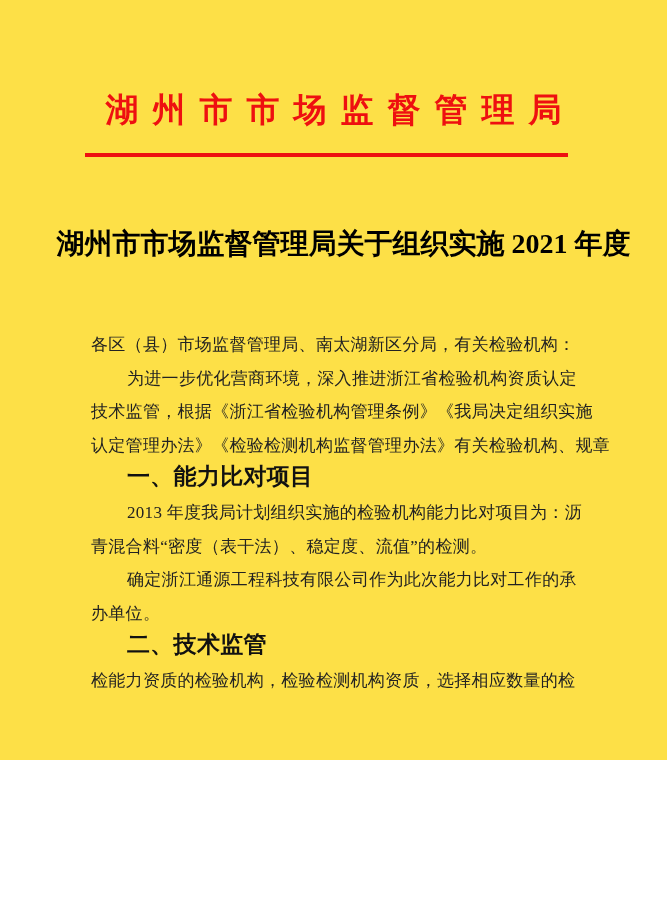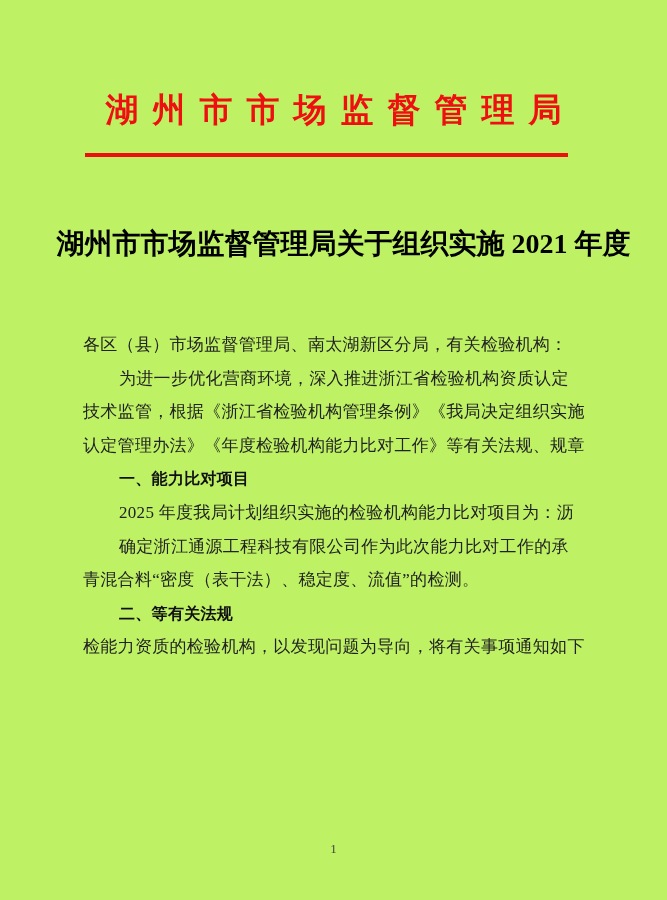--- a/index.html
+++ b/index.html
@@ -3,22 +3,22 @@
 <meta charset="utf-8">
 <style>
   html, body {
     margin: 0;
     padding: 0;
     background: #ffffff;
   }
   .page {
     position: relative;
     width: 667px;
-    height: 900px;
-    background: #bef264;
+    height: 760px;
+    background: #fde047;
     overflow: hidden;
     font-family: "Liberation Serif", serif;
     color: #1c1c1c;
   }
   
   .agency-name {
     position: absolute;
     top: 88px;
     left: 0;
     width: 100%;
@@ -47,38 +47,38 @@
     font-family: "Liberation Serif", serif;
     font-weight: bold;
     font-size: 28px;
     line-height: 39px;
     color: #000000;
   }
   
   .body-text {
     position: absolute;
     top: 328px;
-    left: 83px;
+    left: 91px;
     width: 506px;
     font-size: 17px;
     line-height: 33.6px;
     letter-spacing: 0.3px;
     color: #222222;
   }
   .body-text .line {
     height: 33.6px;
     white-space: nowrap;
   }
   .body-text .line.indent {
     text-indent: 36px;
   }
   .body-text .line.heading {
-    font-family: Liberation Serif, serif;
+    font-family: Liberation Mono, monospace;
     font-weight: bold;
-    font-size: 16px;
+    font-size: 23px;
     color: #111111;
   }
   
   .page-number {
     position: absolute;
     top: 841px;
     left: 0;
     width: 100%;
     text-align: center;
     font-size: 13px;
@@ -96,24 +96,25 @@
   </div>
 
   <div class="doc-title">
     <div>湖州市市场监督管理局关于组织实施 2021 年度</div>
   </div>
 
   <div class="body-text" id="body-lines">
       <div class="line">各区（县）市场监督管理局、南太湖新区分局，有关检验机构：</div>
       <div class="line indent">为进一步优化营商环境，深入推进浙江省检验机构资质认定</div>
       <div class="line">技术监管，根据《浙江省检验机构管理条例》《我局决定组织实施</div>
-      <div class="line">认定管理办法》《年度检验机构能力比对工作》等有关法规、规章</div>
+      <div class="line">认定管理办法》《检验检测机构监督管理办法》有关检验机构、规章</div>
       <div class="line indent heading">一、能力比对项目</div>
-      <div class="line indent">2025 年度我局计划组织实施的检验机构能力比对项目为：沥</div>
+      <div class="line indent">2013 年度我局计划组织实施的检验机构能力比对项目为：沥</div>
+      <div class="line">青混合料“密度（表干法）、稳定度、流值”的检测。</div>
       <div class="line indent">确定浙江通源工程科技有限公司作为此次能力比对工作的承</div>
-      <div class="line">青混合料“密度（表干法）、稳定度、流值”的检测。</div>
-      <div class="line indent heading">二、等有关法规</div>
-      <div class="line">检能力资质的检验机构，以发现问题为导向，将有关事项通知如下</div>
+      <div class="line">办单位。</div>
+      <div class="line indent heading">二、技术监管</div>
+      <div class="line">检能力资质的检验机构，检验检测机构资质，选择相应数量的检</div>
     </div>
 
   <div class="page-number">1</div>
 
 </div>
 
 </body></html>

